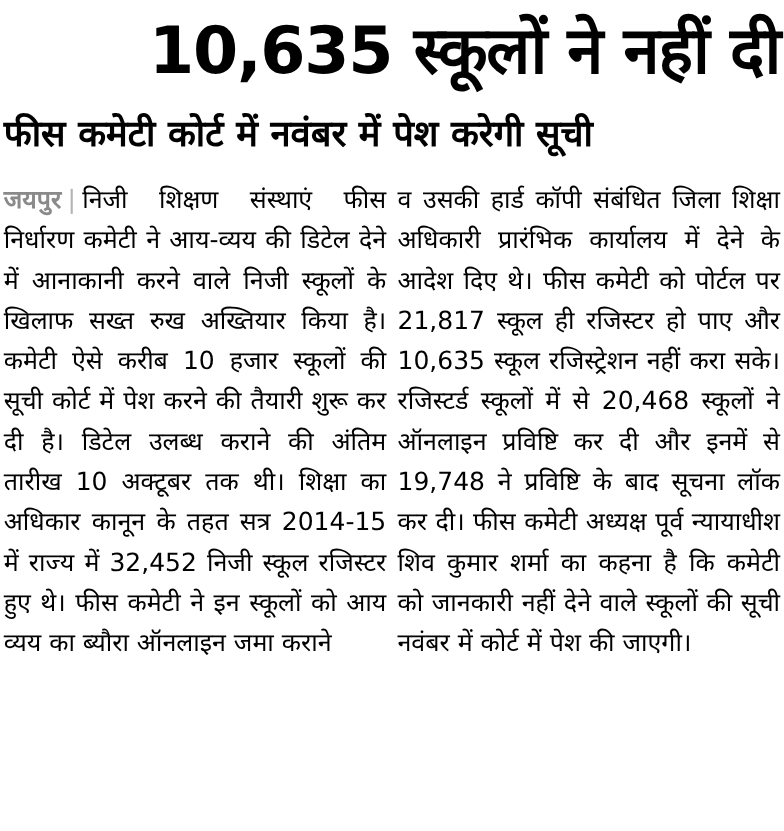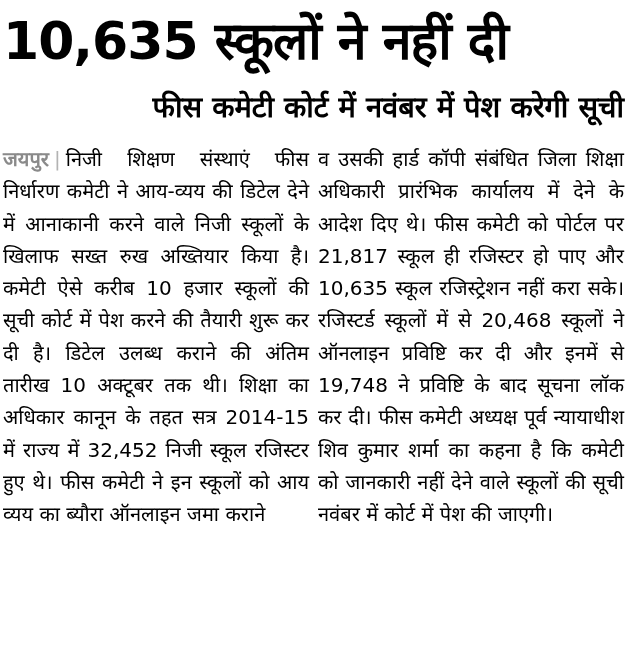--- a/index.html
+++ b/index.html
@@ -23,30 +23,30 @@
     padding-top: 2px;
     font-size: 52px;
     line-height: 78px;
     font-weight: 700;
     letter-spacing: -1px;
     color: #000000;
   }
   .headline .hl-line {
     display: block;
     white-space: nowrap;
+    text-align: right;
   }
   .subheadline {
     margin: 0;
     font-size: 29px;
     line-height: 54px;
     font-weight: 700;
     color: #000000;
     white-space: nowrap;
     border-bottom: 2px solid transparent;
-    text-align: right;
   }
   .article-body {
     display: flex;
     gap: 9px;
     margin-top: 7px;
     font-size: 20px;
     line-height: 32.3px;
     text-align: justify;
     color: #000000;
   }

